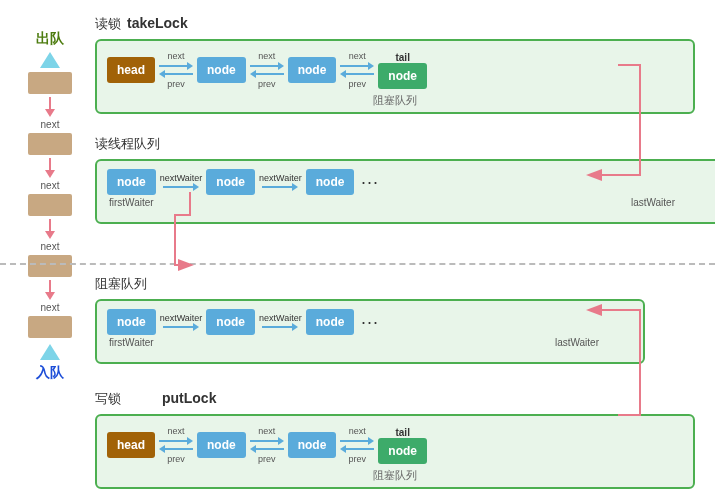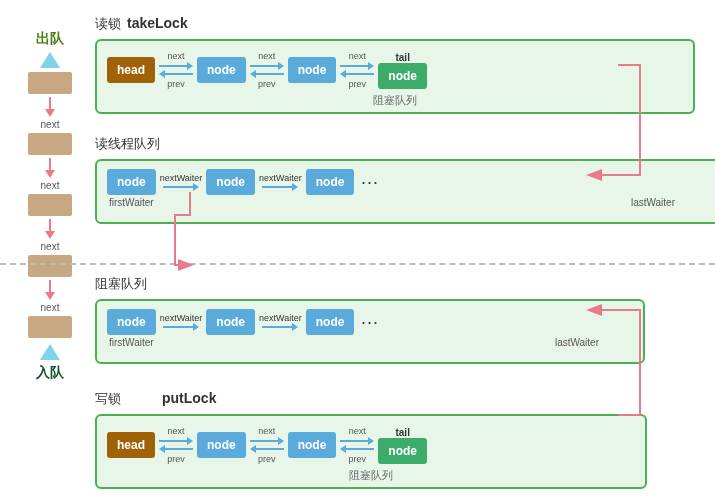--- a/index.html
+++ b/index.html
@@ -88,21 +88,21 @@
       height: 0;
       border-left: 10px solid transparent;
       border-right: 10px solid transparent;
       border-bottom: 16px solid #7dd4e8;
       margin-top: 4px;
     }
 
     .queue-label-bottom {
       font-size: 14px;
       font-weight: bold;
-      color: #14532d;
+      color: #1d4ed8;
       margin-top: 4px;
       text-align: center;
     }
 
     
     .green-box {
       border: 2px solid #4caf50;
       border-radius: 6px;
       background: #e8f5e9;
       padding: 8px 10px;
@@ -407,21 +407,21 @@
           </div>
           <div class="dots">···</div>
         </div>
         <div style="display:flex;justify-content:space-between;padding: 2px 4px 0 2px;font-size:10px;color:#555;">
           <span>firstWaiter</span>
           <span style="margin-right:30px;">lastWaiter</span>
         </div>
       </div>
     </div>
 
-    <div style="position:absolute; top:375px; left:0; width:552px;">
+    <div style="position:absolute; top:375px; left:0; width:600px;">
       <div style="display:flex; align-items:baseline; gap:6px; margin-bottom:6px;">
         <span style="font-size:13px;color:#333;">写锁</span>
         <strong style="font-size:14px;color:#333;margin-left:35px;">putLock</strong>
       </div>
       <div class="green-box" style="height:75px; padding-top:10px;">
         <div class="node-row">
           <div class="node-wrap">
             <div class="node-box head-box">head</div>
           </div>
           <div class="arrow-between">

